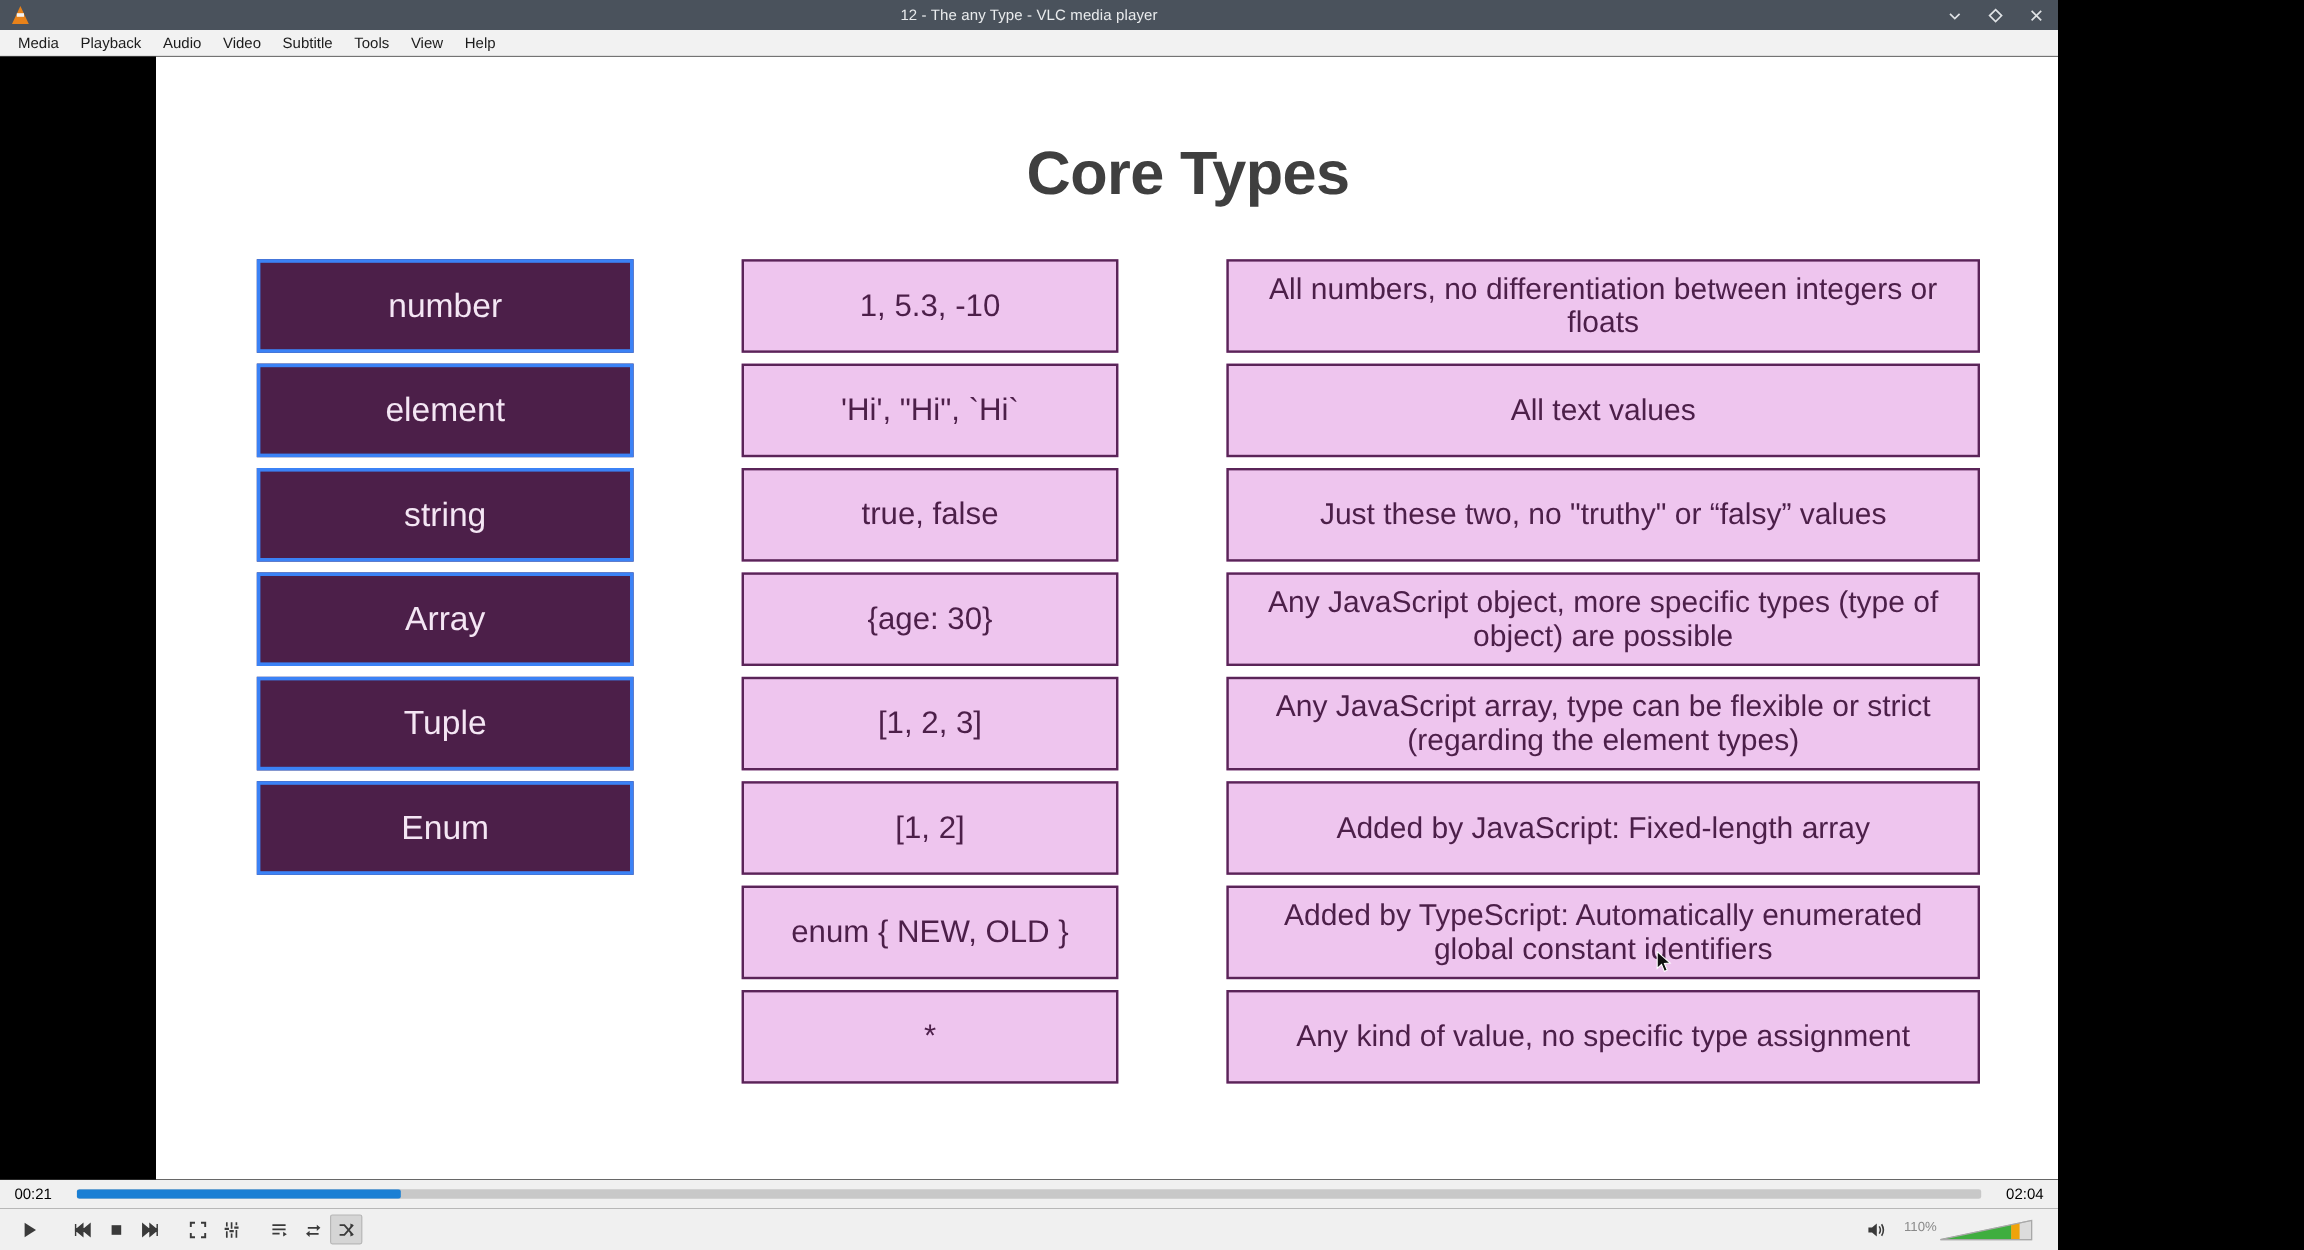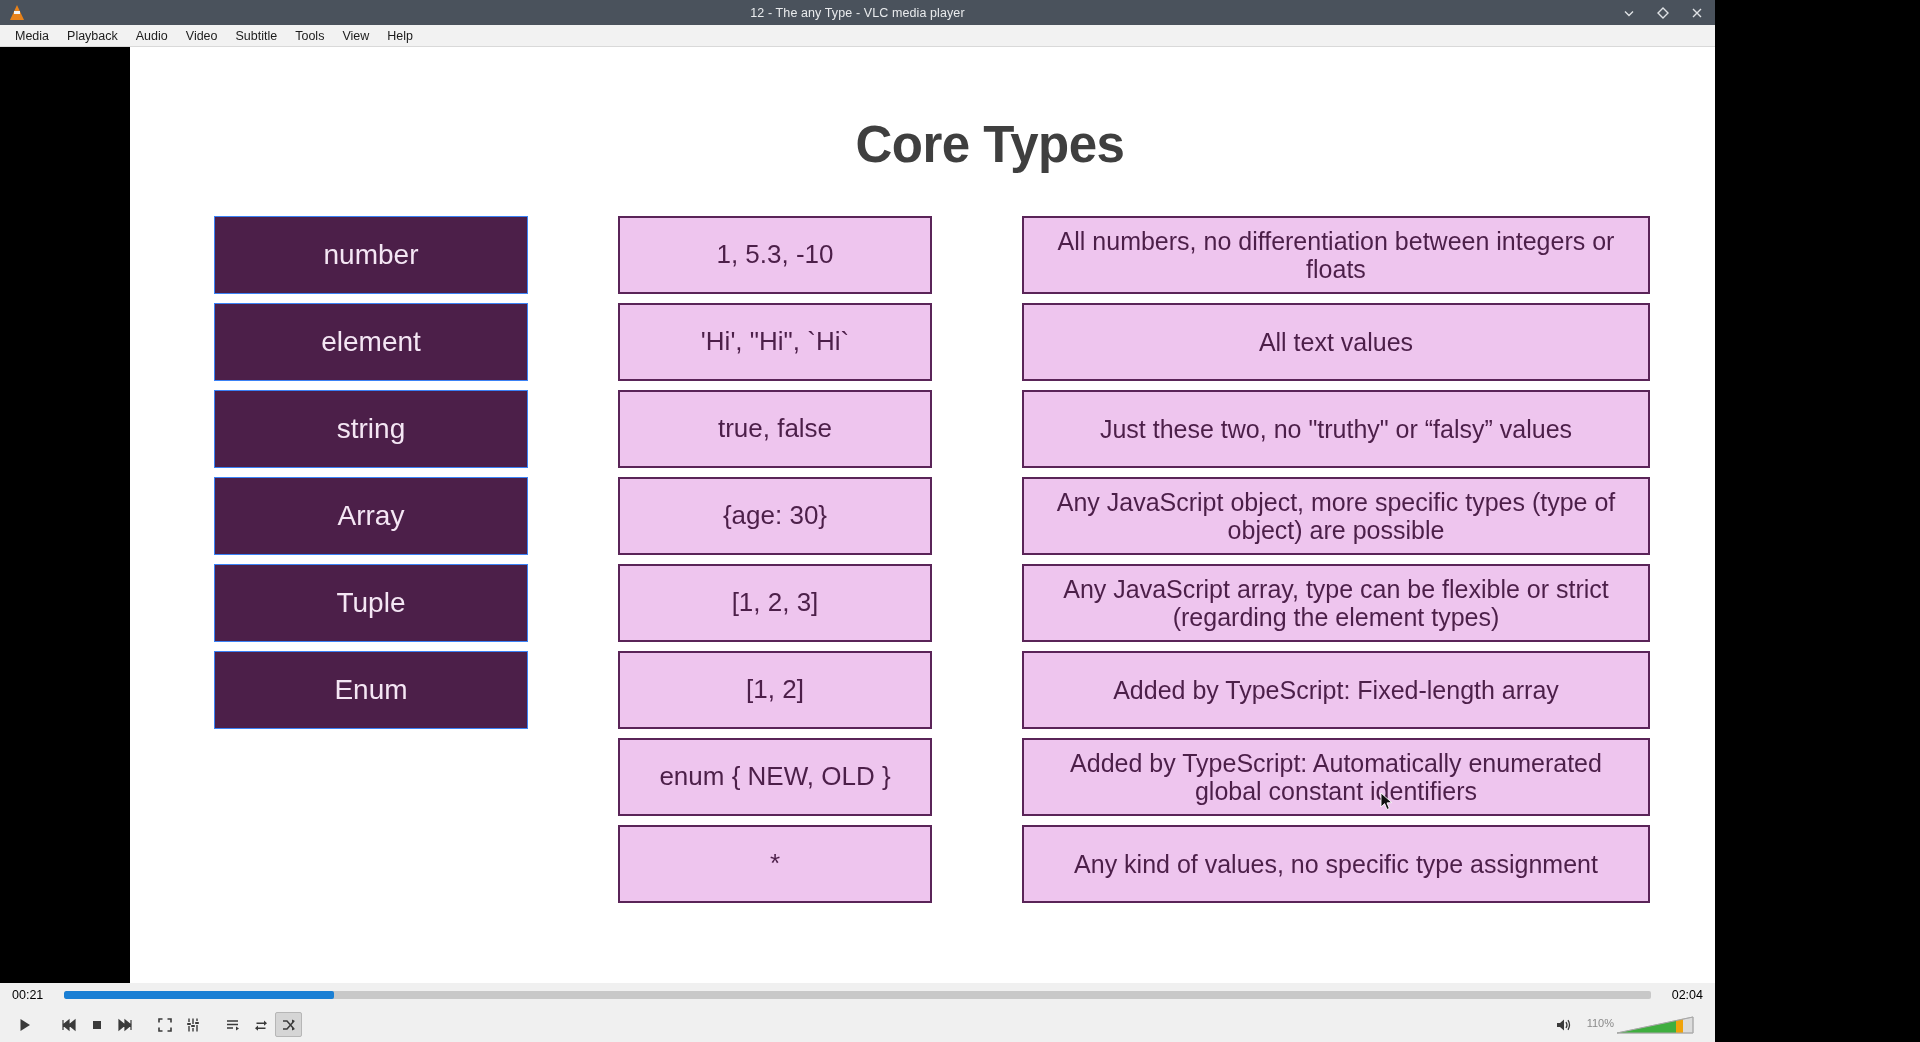--- a/index.html
+++ b/index.html
@@ -117,21 +117,21 @@
   .cell {
     height: 78px;
     margin-bottom: 9px;
     display: flex; align-items: center; justify-content: center;
     text-align: center;
     line-height: 1.12;
     padding: 2px 10px;
   }
   .cell-type {
     background: #4c1f49;
-    border: 1px solid #3b82f6;
+    border: 3px solid #3b82f6;
     color: #f4e6f4;
     font-size: 28px;
   }
   .cell-ex {
     background: #eec5ee;
     border: 2px solid #5a2458;
     color: #4c1f49;
     font-size: 26px;
   }
   .cell-desc {
@@ -294,23 +294,23 @@
           <div class="cell cell-ex">enum { NEW, OLD }</div>
           <div class="cell cell-ex">*</div>
         </div>
 
         <div class="col col-desc">
           <div class="cell cell-desc">All numbers, no differentiation between integers or floats</div>
           <div class="cell cell-desc">All text values</div>
           <div class="cell cell-desc">Just these two, no "truthy" or “falsy” values</div>
           <div class="cell cell-desc">Any JavaScript object, more specific types (type of object) are possible</div>
           <div class="cell cell-desc">Any JavaScript array, type can be flexible or strict (regarding the element types)</div>
-          <div class="cell cell-desc">Added by TypeScript: Fixed-length array</div>
+          <div class="cell cell-desc">Added by JavaScript: Fixed-length array</div>
           <div class="cell cell-desc">Added by TypeScript: Automatically enumerated global constant identifiers</div>
-          <div class="cell cell-desc">Any kind of values, no specific type assignment</div>
+          <div class="cell cell-desc">Any kind of value, no specific type assignment</div>
         </div>
       </div>
 
       <div class="watermark">udemy</div>
     </div>
 
     <div class="cursor">
       <svg width="14" height="20" viewBox="0 0 14 20">
         <path d="M1 1 L1 15 L4.6 11.6 L7 17.5 L9.3 16.4 L7 10.9 L11.8 10.6 Z" fill="#111" stroke="#fff" stroke-width="0.9"></path>
       </svg>

